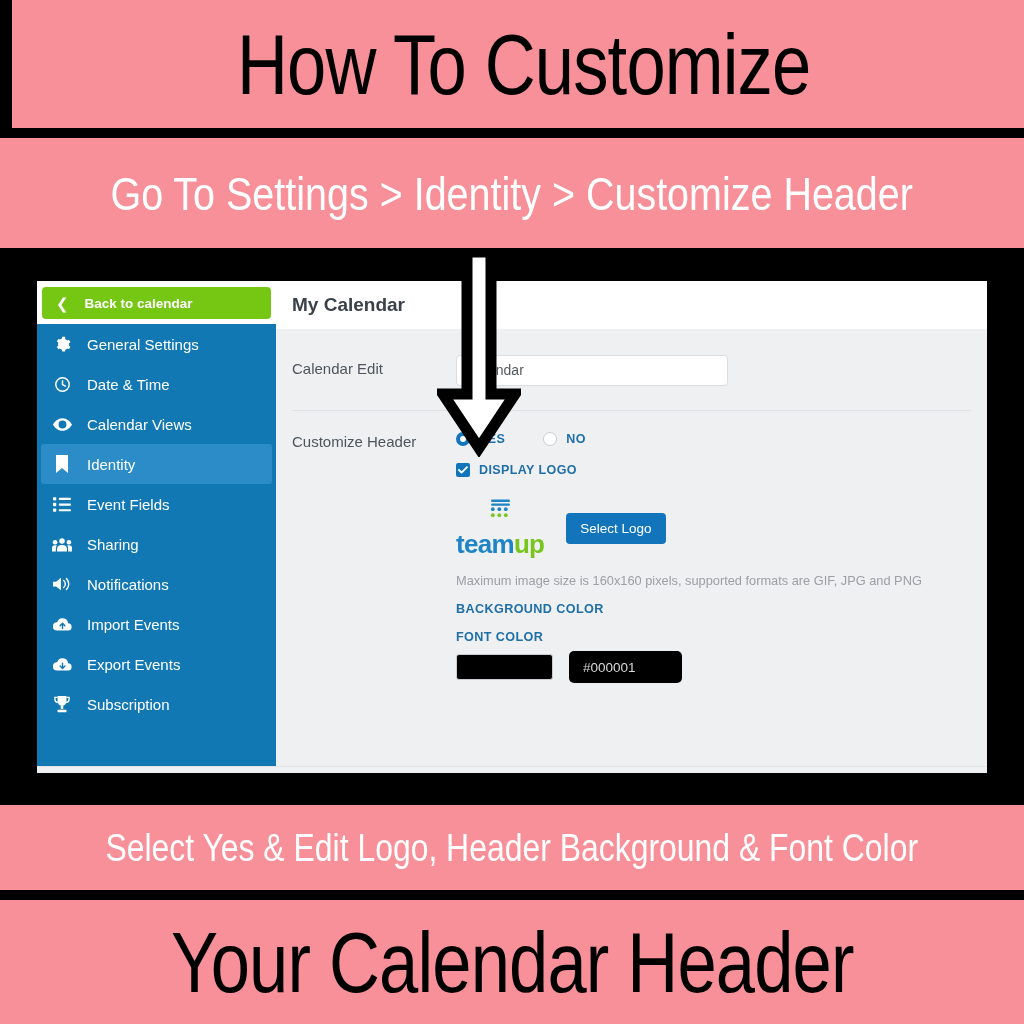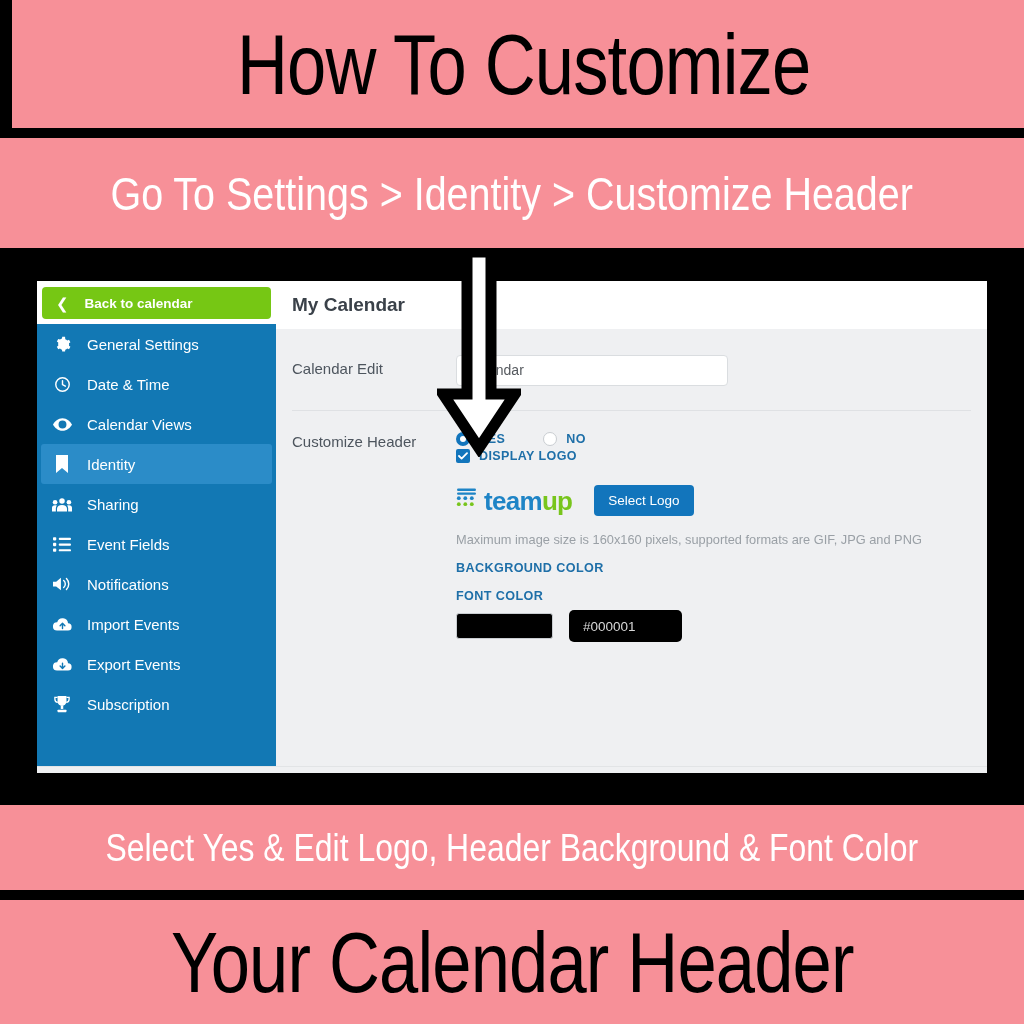--- a/index.html
+++ b/index.html
@@ -260,21 +260,21 @@
     font-weight: 700;
     color: #1E6FA8;
     letter-spacing: 0.4px;
   }
   .gap-lg { width: 20px; }
 
   .check-line {
     display: flex;
     align-items: center;
     gap: 9px;
-    margin-top: 0;
+    margin-top: 14px;
   }
   .checkbox {
     width: 14px; height: 14px;
     background: #1275BC;
     border-radius: 2px;
     flex-shrink: 0;
     display: flex;
     align-items: center;
     justify-content: center;
     cursor: pointer;
@@ -284,20 +284,21 @@
   .logo-line {
     display: flex;
     align-items: center;
     gap: 22px;
     margin-top: 22px;
   }
   .logo-mark {
     display: flex;
     align-items: center;
     gap: 7px;
+    flex-direction: column;
   }
   .logo-word {
     font-size: 26px;
     font-weight: 700;
     letter-spacing: -0.7px;
     line-height: 1;
   }
   .logo-word .t-blue { color: #1E84C6; }
   .logo-word .t-green { color: #78C51C; }
 
@@ -426,44 +427,44 @@
             <svg width="14" height="18" viewBox="0 0 14 18" fill="#FFFFFF">
                 <path d="M1 0h12v18l-6-5-6 5z"></path>
               </svg>
           </span>
           <span class="txt">Identity</span>
         </div>
 
 
         <div class="nav-item">
           <span class="ico">
+            <svg width="18" height="15" viewBox="0 0 22 18" fill="#FFFFFF">
+                <rect x="0" y="0" width="4" height="4" rx="1"></rect>
+                <rect x="0" y="7" width="4" height="4" rx="1"></rect>
+                <rect x="0" y="14" width="4" height="4" rx="1"></rect>
+                <rect x="7" y="0.8" width="15" height="2.6" rx="1.2"></rect>
+                <rect x="7" y="7.8" width="15" height="2.6" rx="1.2"></rect>
+                <rect x="7" y="14.8" width="15" height="2.6" rx="1.2"></rect>
+              </svg>
+          </span>
+          <span class="txt">Event Fields</span>
+        </div>
+
+        <div class="nav-item">
+          <span class="ico">
             <svg width="20" height="15" viewBox="0 0 26 18" fill="#FFFFFF">
                 <circle cx="13" cy="4.5" r="3.6"></circle>
                 <circle cx="4" cy="6" r="3"></circle>
                 <circle cx="22" cy="6" r="3"></circle>
                 <path d="M13 9.5c-4 0-6.5 2-6.5 4.6V18h13v-3.9c0-2.6-2.5-4.6-6.5-4.6z"></path>
                 <path d="M4 10c-2.6 0-4 1.5-4 3.3V18h5v-4c0-1.5.5-2.8 1.4-3.7A6.3 6.3 0 0 0 4 10z"></path>
                 <path d="M22 10c2.6 0 4 1.5 4 3.3V18h-5v-4c0-1.5-.5-2.8-1.4-3.7A6.3 6.3 0 0 1 22 10z"></path>
               </svg>
           </span>
           <span class="txt">Sharing</span>
-        </div>
-
-        <div class="nav-item">
-          <span class="ico">
-            <svg width="18" height="15" viewBox="0 0 22 18" fill="#FFFFFF">
-                <rect x="0" y="0" width="4" height="4" rx="1"></rect>
-                <rect x="0" y="7" width="4" height="4" rx="1"></rect>
-                <rect x="0" y="14" width="4" height="4" rx="1"></rect>
-                <rect x="7" y="0.8" width="15" height="2.6" rx="1.2"></rect>
-                <rect x="7" y="7.8" width="15" height="2.6" rx="1.2"></rect>
-                <rect x="7" y="14.8" width="15" height="2.6" rx="1.2"></rect>
-              </svg>
-          </span>
-          <span class="txt">Event Fields</span>
         </div>
 
         <div class="nav-item">
           <span class="ico">
             <svg width="19" height="16" viewBox="0 0 24 20" fill="#FFFFFF">
                 <path d="M0 7h4l6-5v16l-6-5H0z"></path>
                 <path d="M13.5 5.5a6 6 0 0 1 0 9" fill="none" stroke="#FFFFFF" stroke-width="1.8" stroke-linecap="round"></path>
                 <path d="M17 3a10 10 0 0 1 0 14" fill="none" stroke="#FFFFFF" stroke-width="1.8" stroke-linecap="round"></path>
               </svg>
           </span>

